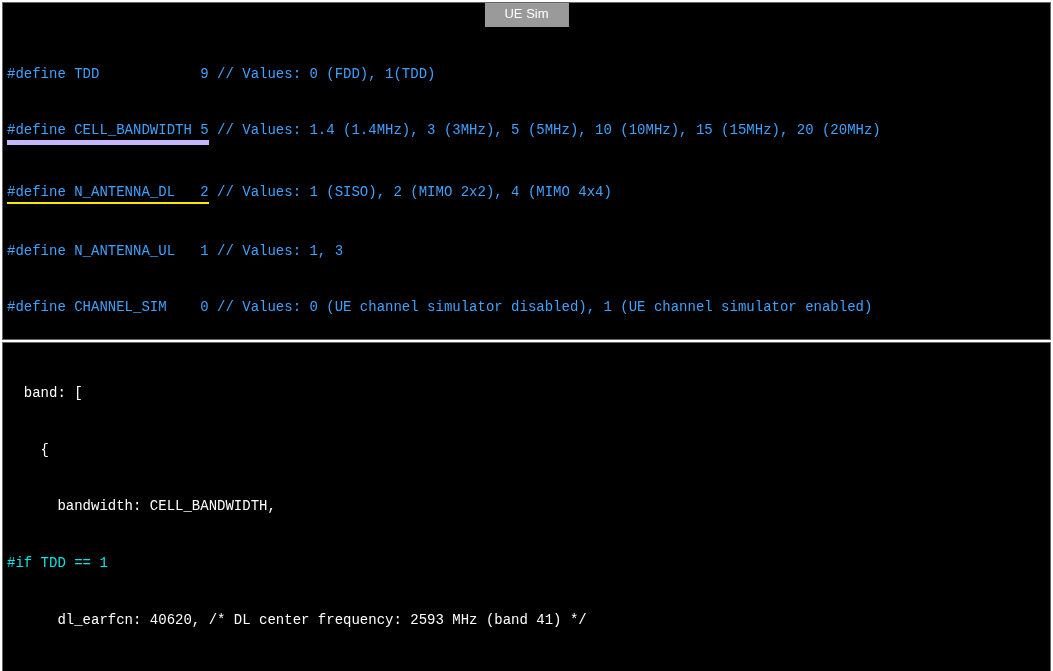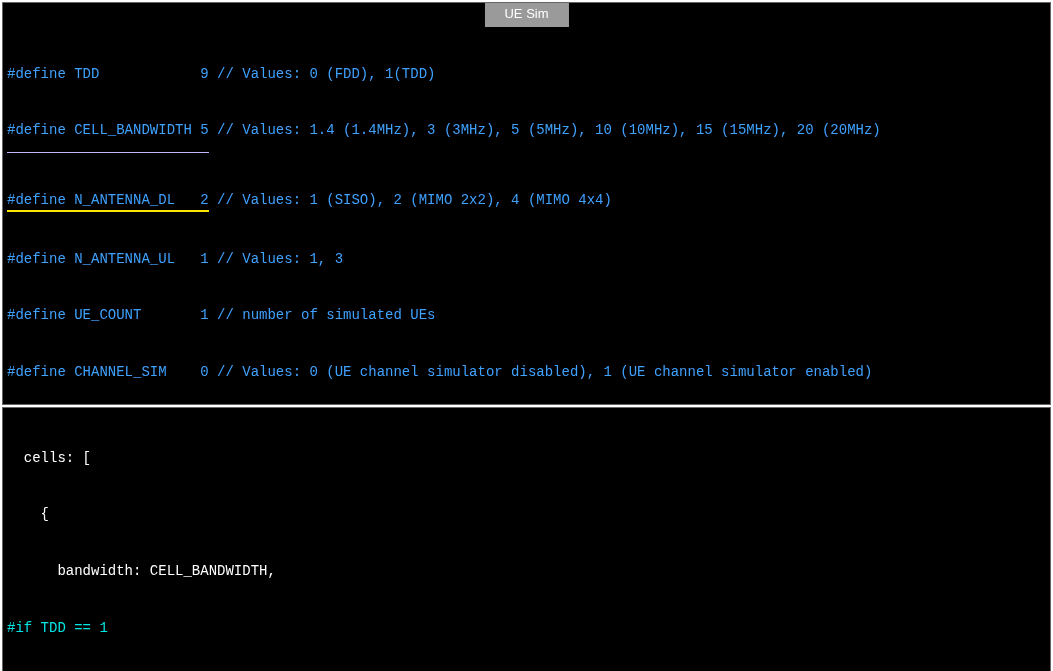--- a/index.html
+++ b/index.html
@@ -35,42 +35,41 @@
   .blue { color: #3fa2ff; }
   .white { color: #ffffff; }
   .cyan { color: #00e6e6; }
   .underline-yellow {
     border-bottom: 2px solid #ffe600;
     padding-bottom: 0px;
     display: inline-block;
     text-align: center;
   }
   .underline-white {
-    border-bottom: 1px solid #c4b5fd;
-    padding-bottom: 12px;
+    border-bottom: 5px solid #c4b5fd;
+    padding-bottom: 0px;
     display: inline-block;
   }
   .row { display: block; }
   .p1 { padding-top: 2px; }
 </style>
 </head>
 <body>
 
 <div class="panel">
   <div class="tab-label">UE Sim</div>
   <div class="row p1"><span class="blue">#define TDD            9</span><span class="blue"> // Values: 0 (FDD), 1(TDD)</span></div>
   <div class="row"><span class="blue underline-white">#define CELL_BANDWIDTH 5</span><span class="blue"> // Values: 1.4 (1.4MHz), 3 (3MHz), 5 (5MHz), 10 (10MHz), 15 (15MHz), 20 (20MHz)</span></div>
   <div class="row"><span class="blue underline-yellow">#define N_ANTENNA_DL   2</span><span class="blue"> // Values: 1 (SISO), 2 (MIMO 2x2), 4 (MIMO 4x4)</span></div>
   <div class="row"><span class="blue">#define N_ANTENNA_UL   1</span><span class="blue"> // Values: 1, 3</span></div>
-  <div class="row"><span class="blue">#define UE_COUNT       1</span><span class="blue"> // number of simulated UEs</span></div>
   <div class="row"><span class="blue">#define CHANNEL_SIM    0</span><span class="blue"> // Values: 0 (UE channel simulator disabled), 1 (UE channel simulator enabled)</span></div>
 </div>
 
 <div class="panel">
-  <div class="row white">  cells: [</div>
+  <div class="row white">  band: [</div>
   <div class="row white">    {</div>
   <div class="row white">      bandwidth: CELL_BANDWIDTH,</div>
   <div class="row cyan">#if TDD == 1</div>
   <div class="row"><span class="white">      dl_earfcn: 40620,</span><span class="white"> /* DL center frequency: 2593 MHz (band 41) */</span></div>
   
   
   
 </div>
 
 </body></html>

